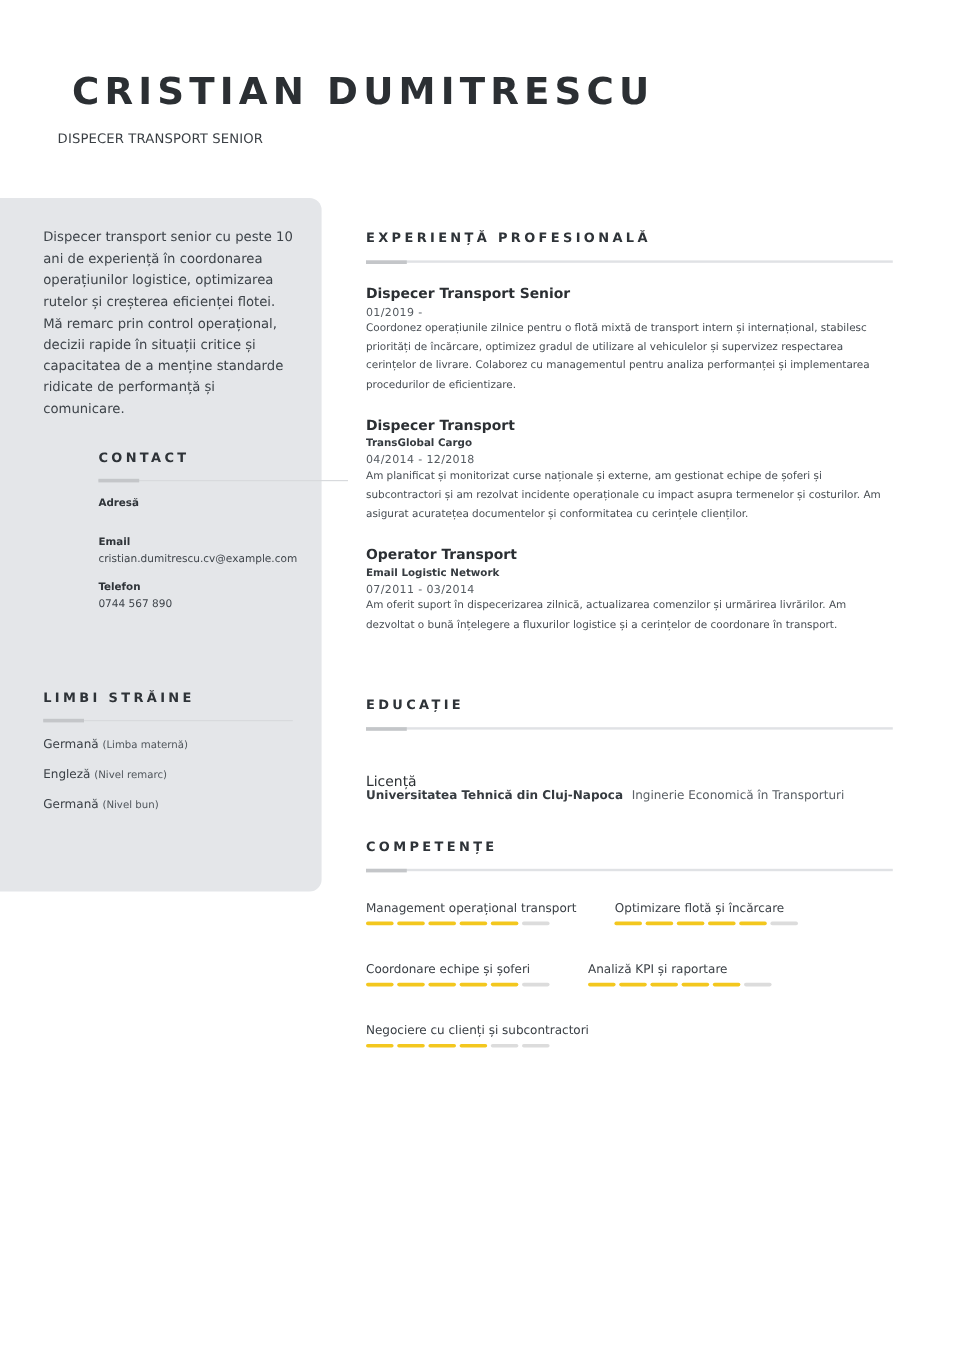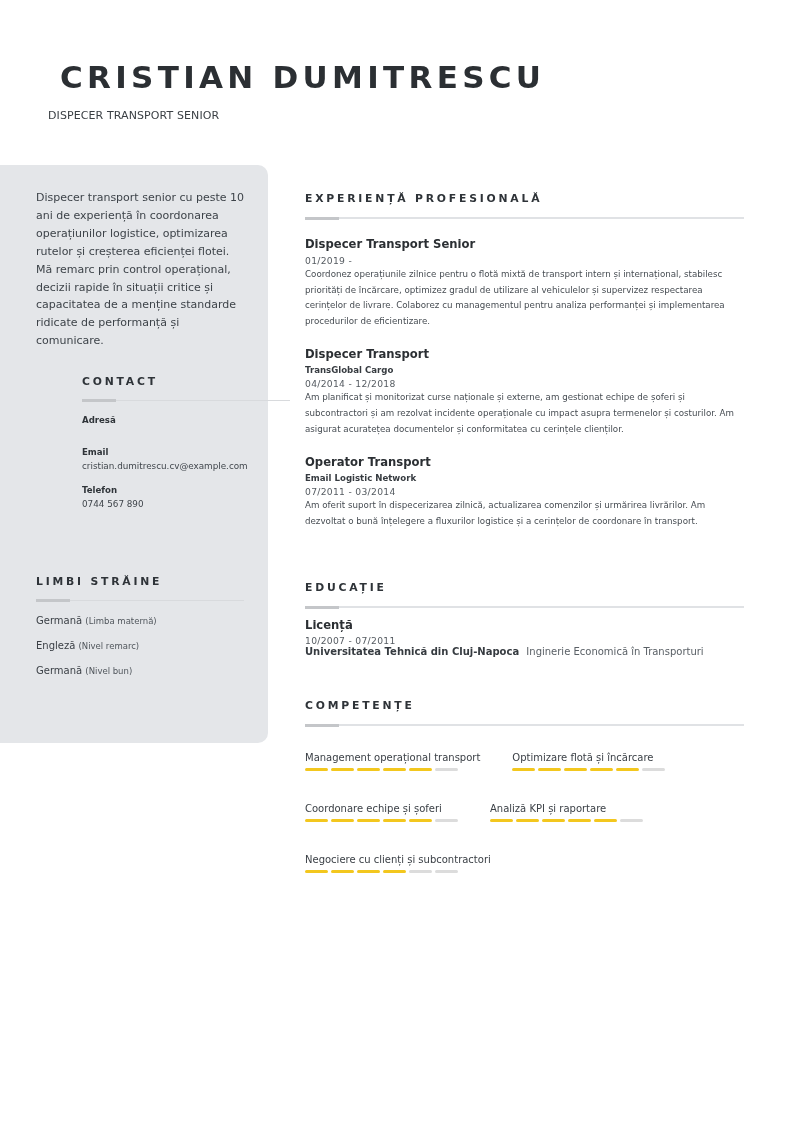--- a/index.html
+++ b/index.html
@@ -41,21 +41,21 @@
   .main { position: absolute; left: 305px; width: 439px; }
   .exp { top: 192px; }
   .job { margin-top: 18px; }
   .job:first-of-type { margin-top: 18px; }
   .job-title { font-size: 11.6px; font-weight: bold; color: #2b2f33; line-height: 15px; }
   .job-company { font-size: 8.6px; font-weight: bold; color: #363b40; margin-top: 3px; }
   .job-dates { font-size: 9.2px; color: #555b61; margin-top: 3px; letter-spacing: 0.3px; }
   .job-desc { font-size: 8.7px; line-height: 15.6px; color: #464c52; margin-top: 1px; }
 
   .edu { top: 581px; }
-  .degree { font-size: 11.6px; font-weight: bold; color: #2b2f33; margin-top: 10px; }
+  .degree { font-size: 11.6px; font-weight: normal; color: #2b2f33; margin-top: 36px; }
   .edu-dates { font-size: 9.2px; color: #555b61; margin-top: 3px; letter-spacing: 0.3px; }
   .edu-line { font-size: 10px; margin-top: 0; }
   .edu-school { font-weight: bold; color: #363b40; }
   .edu-field { color: #5a6066; margin-left: 4px; }
 
   .skills { top: 699px; }
   .skill-list { display: flex; flex-wrap: wrap; margin-top: 26px; column-gap: 24px; row-gap: 15px; gap: 32px; }
   .skill { display: flex; flex-direction: column; }
   .skill-name { font-size: 10px; color: #3b4046; white-space: nowrap; }
   .skill-bar { display: flex; gap: 3px; margin-top: 5px; }
@@ -132,21 +132,20 @@
     <div class="job-desc">Am oferit suport în dispecerizarea zilnică, actualizarea comenzilor și urmărirea livrărilor. Am dezvoltat o bună înțelegere a fluxurilor logistice și a cerințelor de coordonare în transport.</div>
   </div>
 </section>
 
 <section class="main edu">
   <h2 class="sec-title">EDUCAȚIE</h2>
   <div class="sec-rule">
       <div class="accent"></div>
     </div>
   <div class="degree">Licență</div>
-  <div class="edu-dates">10/2007 - 07/2011</div>
   <div class="edu-line">
     <span class="edu-school">Universitatea Tehnică din Cluj-Napoca</span>
     <span class="edu-field">Inginerie Economică în Transporturi</span>
   </div>
 </section>
 
 <section class="main skills">
   <h2 class="sec-title">COMPETENȚE</h2>
   <div class="sec-rule">
       <div class="accent"></div>

